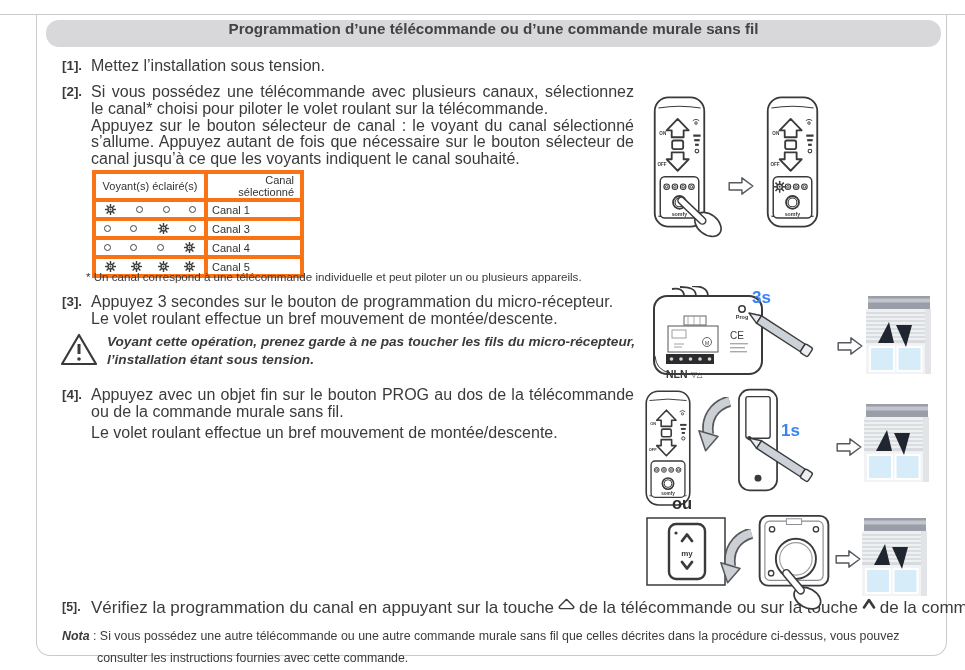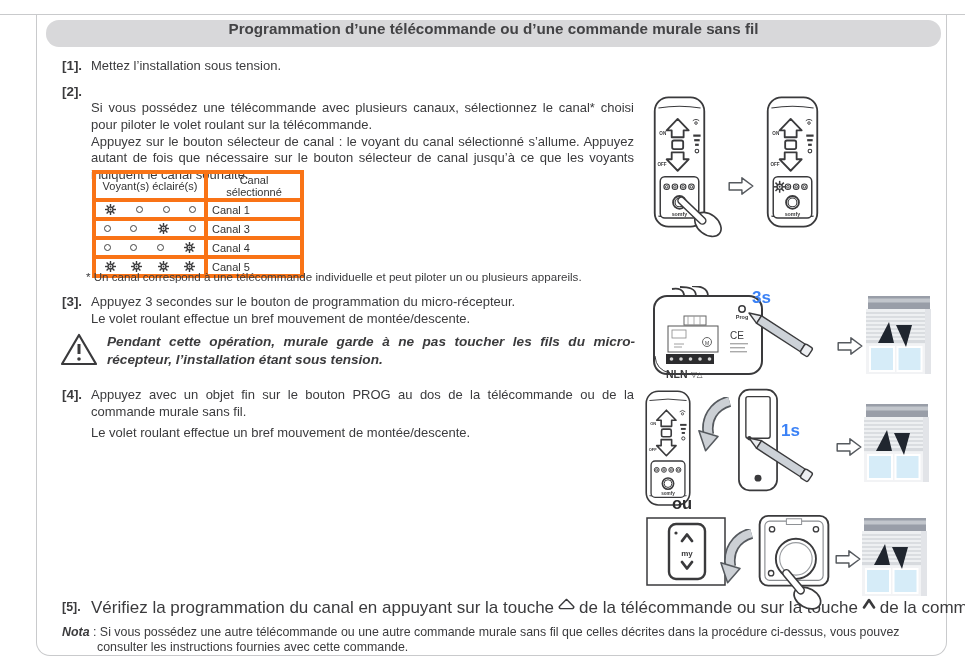--- a/index.html
+++ b/index.html
@@ -6,33 +6,33 @@
   .page{position:relative;width:965px;height:670px;background:#fff;overflow:hidden;
         font-family:"Liberation Sans",sans-serif;color:#3b3b3d;}
   .abs{position:absolute;}
   .topline{left:0;top:14px;width:965px;height:0;border-top:1px solid #c9cacc;}
   .box{left:36px;top:14px;width:909px;height:641px;border:1px solid #c9cacc;border-top:none;
        border-radius:0 0 14px 14px;}
   .titlebar{left:46px;top:20px;width:895px;height:27px;background:#d8d8da;border-radius:13px;
             display:flex;justify-content:center;}
   .titlebar span{font-size:15.2px;font-weight:bold;color:#434345;}
   .num{position:absolute;left:62px;font-weight:bold;font-size:13.4px;line-height:16.8px;}
-  .btxt{font-size:13px;line-height:16.8px;}
-  .just{text-align:justify;margin-top:16px;}
+  .btxt{font-size:16px;line-height:16.8px;}
+  .just{text-align:justify;}
   .just p{margin:0;}
   .ledtable{border-collapse:collapse;font-size:11px;color:#333;}
   .ledtable td,.ledtable th{border:4px solid #f97316;padding:0 4px;height:15px;font-weight:normal;}
   .ledtable th{text-align:center;padding:0 6px;}
   .ledcell{width:96px;}
   .ledrow{display:flex;align-items:center;justify-content:space-between;padding:0 4px;}
   .led-dot{width:5px;height:5px;border:1px solid #444;border-radius:50%;background:#fff;display:inline-block;}
   .canalcell{width:80px;}
   .footnote{font-size:11.6px;color:#3b3b3d;}
   .warntxt{font-weight:bold;font-style:italic;font-size:13.6px;line-height:17.6px;text-align:justify;}
-  .small{font-size:12.4px;line-height:15px;}
+  .small{font-size:12.4px;line-height:22px;}
   .s5row{display:flex;align-items:flex-start;gap:4px;white-space:nowrap;font-size:17px;}
   .nota{padding-left:35px;text-indent:-35px;}
   .nlab{font-weight:bold;font-style:italic;}
   .dur{font-weight:bold;font-size:17px;color:#3b82f6;}
   .orlbl{font-weight:bold;font-size:16.5px;color:#2c2c2e;}
   svg{display:block;}
   svg text{font-family:"Liberation Sans",sans-serif;fill:#3a3a3c;}
 </style>
 </head>
 <body>
@@ -126,21 +126,21 @@
   <span class="num" style="top:84px">[2].</span>
   <div class="abs btxt just" style="left:91px;top:84px;width:543px">
     <p>Si vous possédez une télécommande avec plusieurs canaux, sélectionnez le canal* choisi pour piloter le volet roulant sur la télécommande.</p>
     <p>Appuyez sur le bouton sélecteur de canal : le voyant du canal sélectionné s’allume. Appuyez autant de fois que nécessaire sur le bouton sélecteur de canal jusqu’à ce que les voyants indiquent le canal souhaité.</p>
   </div>
 
   <table class="abs ledtable" style="left:92px;top:170px">
     <tbody>
         <tr>
       <th class="ledcell">Voyant(s) éclairé(s)</th>
-      <th class="canalcell" style="text-align:center">Canal sélectionné</th>
+      <th class="canalcell" style="text-align:right">Canal sélectionné</th>
     </tr>
     <tr>
       <td>
             <div class="ledrow">
         <svg width="13" height="13" viewBox="-8 -8 16 16">
                 <use href="#star"></use>
               </svg>
         <span class="led-dot"></span>
         <span class="led-dot"></span>
         <span class="led-dot"></span>
@@ -200,21 +200,21 @@
 
   <span class="num" style="top:294px">[3].</span>
   <div class="abs btxt" style="left:91px;top:294px">Appuyez 3 secondes sur le bouton de programmation du micro-récepteur.</div>
   <div class="abs btxt" style="left:91px;top:311px">Le volet roulant effectue un bref mouvement de montée/descente.</div>
 
   <svg class="abs" style="left:60px;top:332px" width="38" height="35" viewBox="0 0 38 35">
     <path d="M19,3 L36,32 L2,32 Z" fill="#fff" stroke="#3a3a3c" stroke-width="2.2" stroke-linejoin="round"></path>
     <line x1="19" y1="12" x2="19" y2="22" stroke="#3a3a3c" stroke-width="3"></line>
     <circle cx="19" cy="27" r="1.8" fill="#3a3a3c"></circle>
   </svg>
-  <div class="abs warntxt" style="left:107px;top:333px;width:528px">Pendant cette opération, murale garde à ne pas toucher les fils du micro-récepteur, l’installation étant sous tension.</div>
+  <div class="abs warntxt" style="left:107px;top:333px;width:528px">Voyant cette opération, prenez garde à ne pas toucher les fils du micro-récepteur, l’installation étant sous tension.</div>
 
   <span class="num" style="top:387px">[4].</span>
   <div class="abs btxt" style="left:91px;top:387px;width:543px">
     <p class="just" style="margin:0">Appuyez avec un objet fin sur le bouton PROG au dos de la télécommande ou de la commande murale sans fil.</p>
     <p style="margin:4px 0 0">Le volet roulant effectue un bref mouvement de montée/descente.</p>
   </div>
 
   <span class="num" style="top:599px;font-size:12.4px">[5].</span>
   <div class="abs s5row" style="left:91px;top:598px">
     <span>Vérifiez la programmation du canal en appuyant sur la touche</span>

